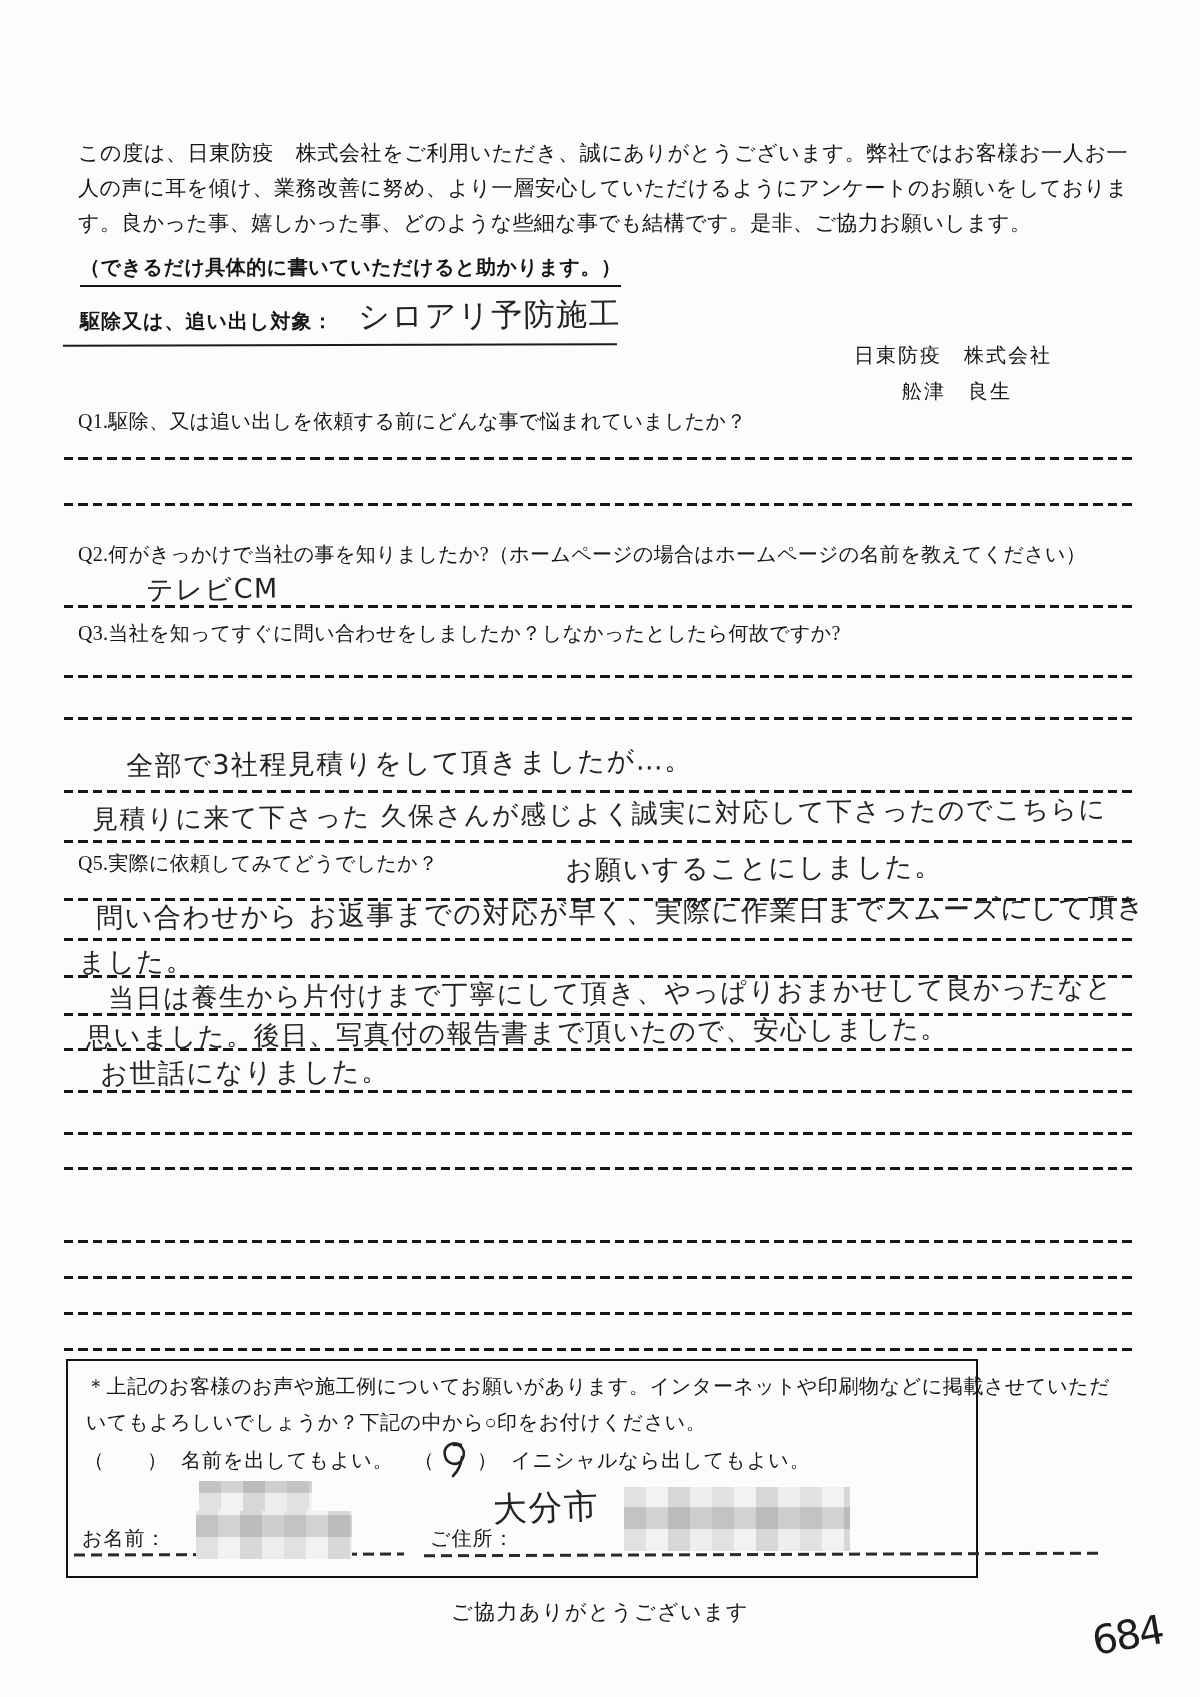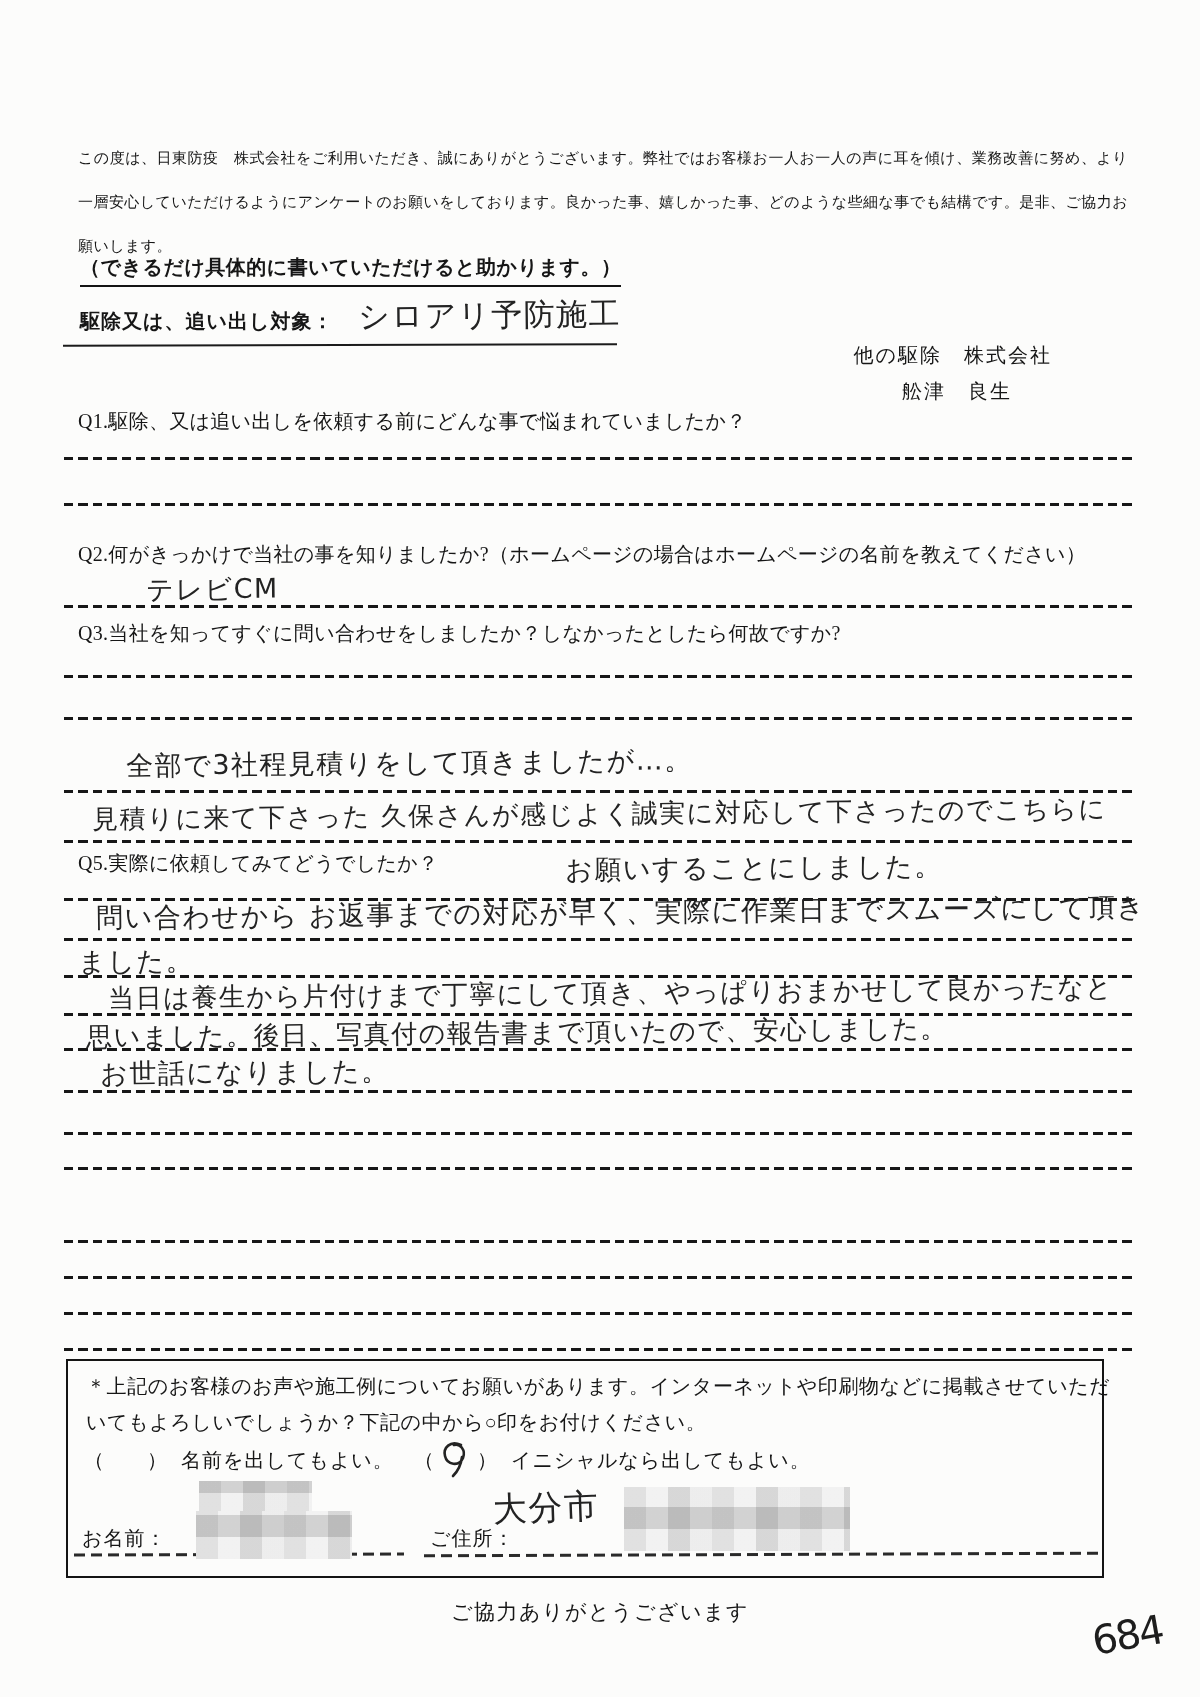--- a/index.html
+++ b/index.html
@@ -10,21 +10,21 @@
   }
   
   .titlebar{
     position:absolute;left:75px;top:62px;width:1050px;height:44px;
     background:#0a0a0a;color:#f4f4f4;text-align:center;line-height:44px;
     font-size:23px;letter-spacing:3px;
   }
   
   .para{
     position:absolute;left:78px;top:136px;width:1050px;
-    font-size:15px;line-height:44px;text-align:justify;letter-spacing:0.4px;
+    font-size:21px;line-height:35px;text-align:justify;letter-spacing:0.4px;
   }
   .gothic{font-family:"Liberation Sans","DejaVu Sans",sans-serif;font-weight:bold;}
   .note{
     position:absolute;left:80px;top:254px;font-size:20px;
     border-bottom:2.2px solid #141414;padding-bottom:4px;letter-spacing:0.5px;
   }
   .target-label{position:absolute;left:80px;top:308px;font-size:20px;letter-spacing:1px;}
   .target-underline{position:absolute;left:63px;top:344px;width:554px;height:2.4px;background:#1b1b1b;transform:rotate(-0.15deg);}
   .sig{position:absolute;font-size:20px;letter-spacing:2px;}
   .q-label{position:absolute;left:78px;font-size:20px;letter-spacing:0.3px;white-space:nowrap;z-index:3;}
@@ -34,21 +34,21 @@
     background:repeating-linear-gradient(90deg,#171717 0 9px,transparent 9px 14.5px);
   }
   
   .hand{
     position:absolute;font-family:"DejaVu Sans",sans-serif;color:#232323;
     white-space:nowrap;z-index:4;letter-spacing:1.5px;transform:rotate(-0.6deg);
     transform-origin:left top;
   }
   
   .cbox{
-    position:absolute;left:66px;top:1359px;width:1038px;height:219px;
+    position:absolute;left:66px;top:1359px;width:912px;height:219px;
     border:2.4px solid #141414;box-sizing:border-box;background:transparent;
   }
   .bline{position:absolute;left:18px;font-size:20px;letter-spacing:0.6px;white-space:nowrap;}
   .opt{position:absolute;font-size:20px;letter-spacing:1px;white-space:nowrap;font-family:Liberation Mono, monospace;}
   .slot{display:inline-block;width:42px;position:relative;height:24px;vertical-align:-4px;}
   .slot svg{position:absolute;left:4px;top:-10px;}
   .fieldlabel{position:absolute;font-size:20px;letter-spacing:1px;}
   .redact{
     position:absolute;z-index:2;
     background:
@@ -75,21 +75,21 @@
 <div id="page">
 
 
   <div class="para">この度は、日東防疫　株式会社をご利用いただき、誠にありがとうございます。弊社ではお客様お一人お一人の声に耳を傾け、業務改善に努め、より一層安心していただけるようにアンケートのお願いをしております。良かった事、嬉しかった事、どのような些細な事でも結構です。是非、ご協力お願いします。</div>
   <div class="note gothic">（できるだけ具体的に書いていただけると助かります。）</div>
 
   <div class="target-label gothic">駆除又は、追い出し対象：</div>
   <div class="hand" style="left:358px;top:296px;font-size:31px;">シロアリ予防施工</div>
   <div class="target-underline"></div>
 
-  <div class="sig" style="top:342px;right:148px;">他の駆除　株式会社</div>
+  <div class="sig" style="top:342px;right:148px;">日東防疫　株式会社</div>
   <div class="sig" style="top:378px;right:188px;margin-left:32px;">舩津　良生</div>
 
   <div class="q-label" style="top:408px;">Q1.駆除、又は追い出しを依頼する前にどんな事で悩まれていましたか？</div>
   <div class="q-label" style="top:541px;">Q2.何がきっかけで当社の事を知りましたか?（ホームページの場合はホームページの名前を教えてください）</div>
   <div class="q-label" style="top:620px;">Q3.当社を知ってすぐに問い合わせをしましたか？しなかったとしたら何故ですか?</div>
   <div class="q-label" style="top:850px;">Q5.実際に依頼してみてどうでしたか？</div>
 
   <div class="hand" style="left:146px;top:572px;font-size:27px;">テレビCM</div>
   <div class="hand" style="left:126px;top:748px;font-size:27px;">全部で3社程見積りをして頂きましたが…。</div>
   <div class="hand" style="left:92px;top:802px;font-size:26px;">見積りに来て下さった 久保さんが感じよく誠実に対応して下さったのでこちらに</div>

